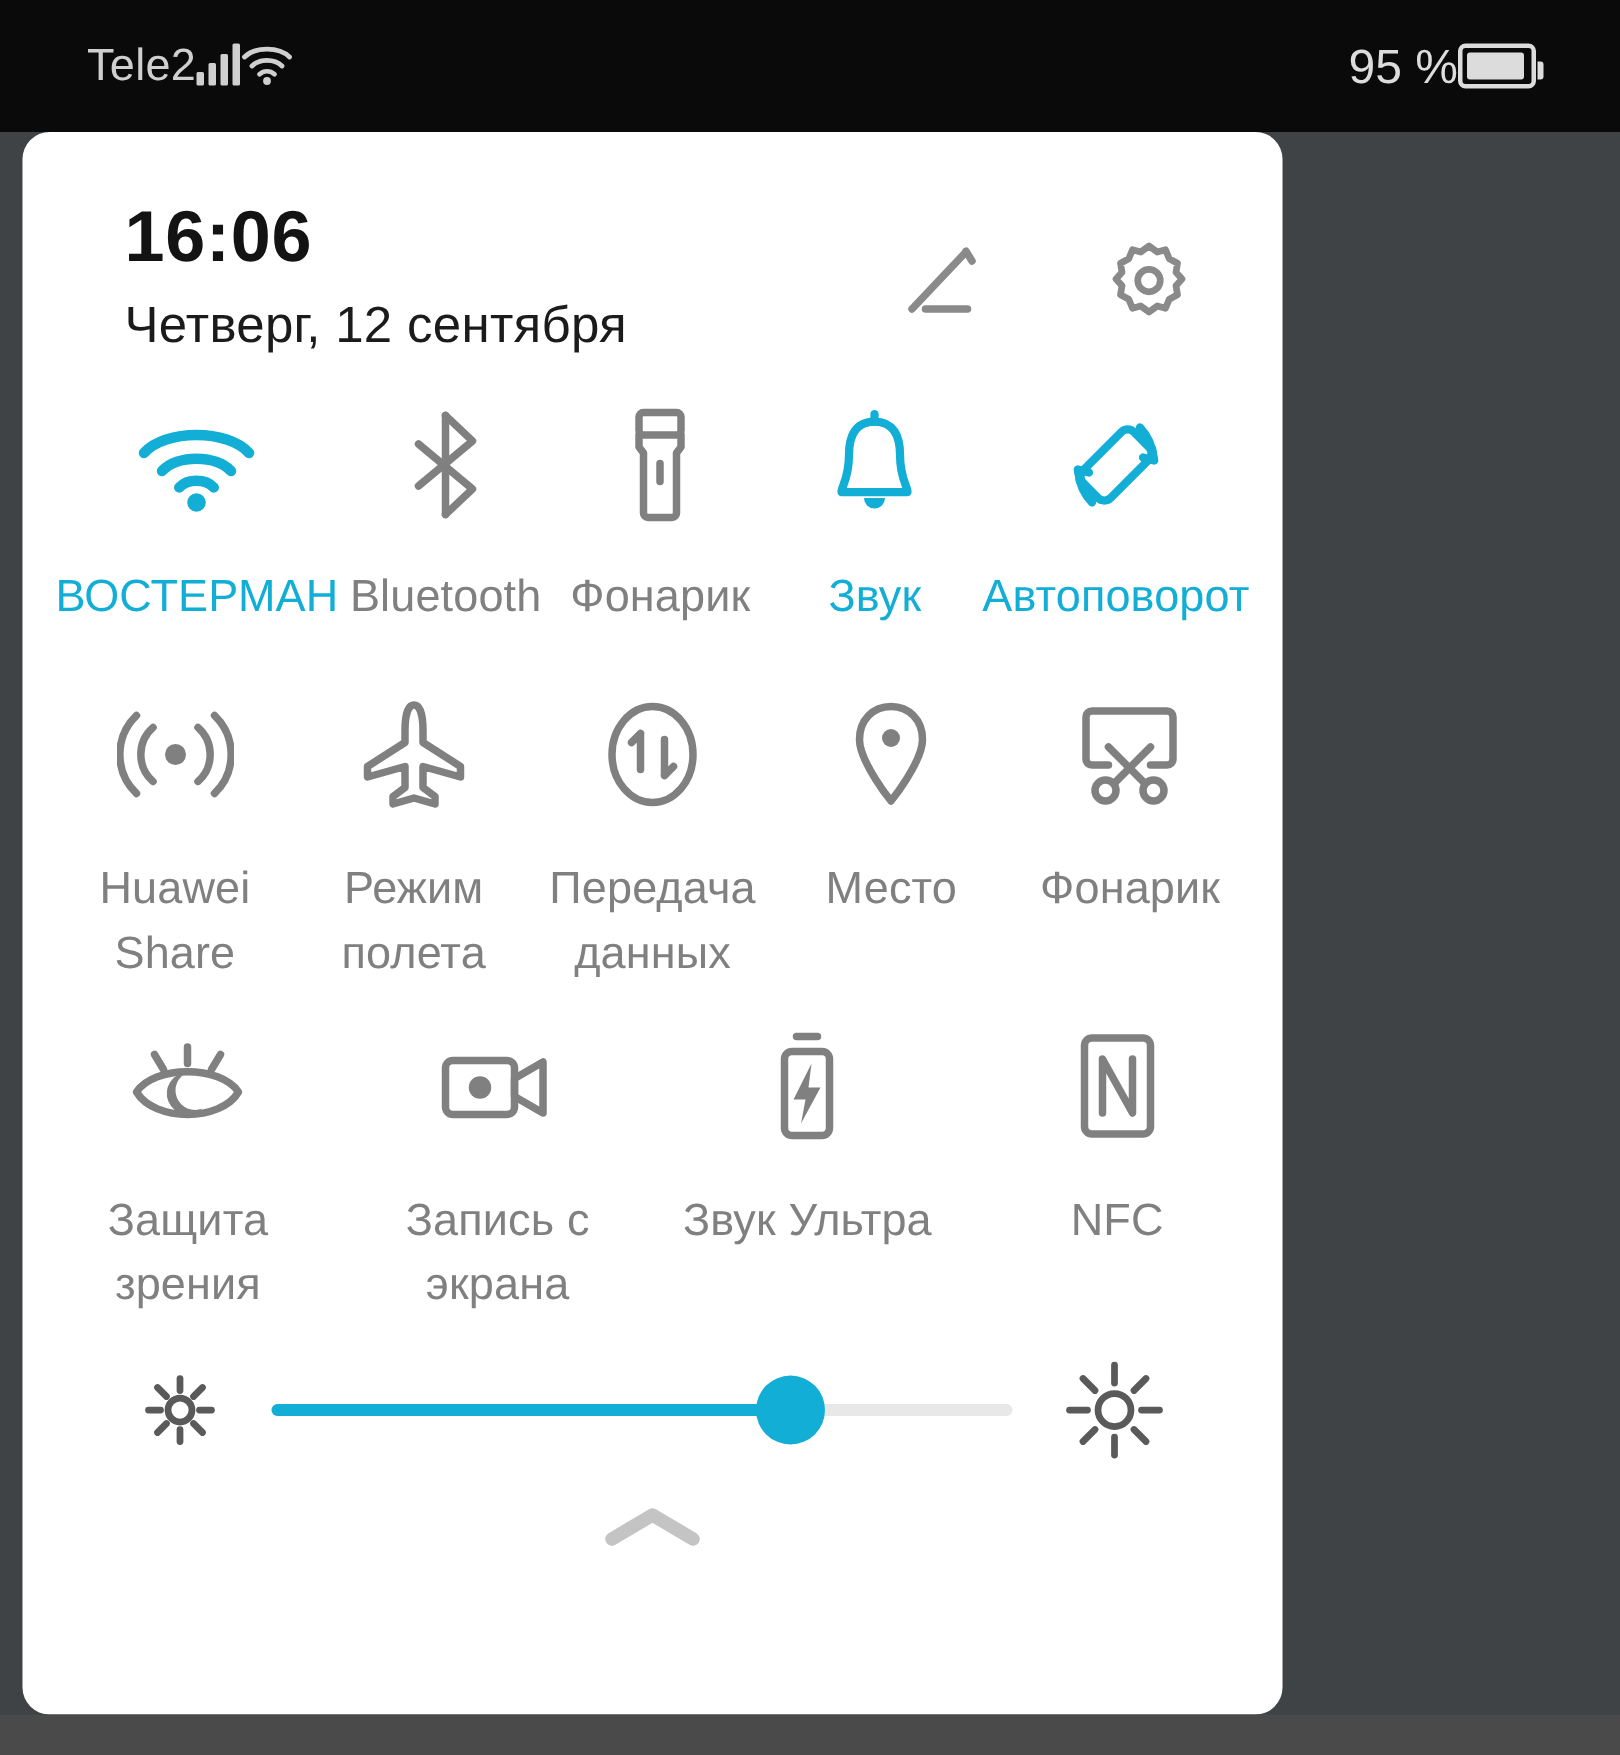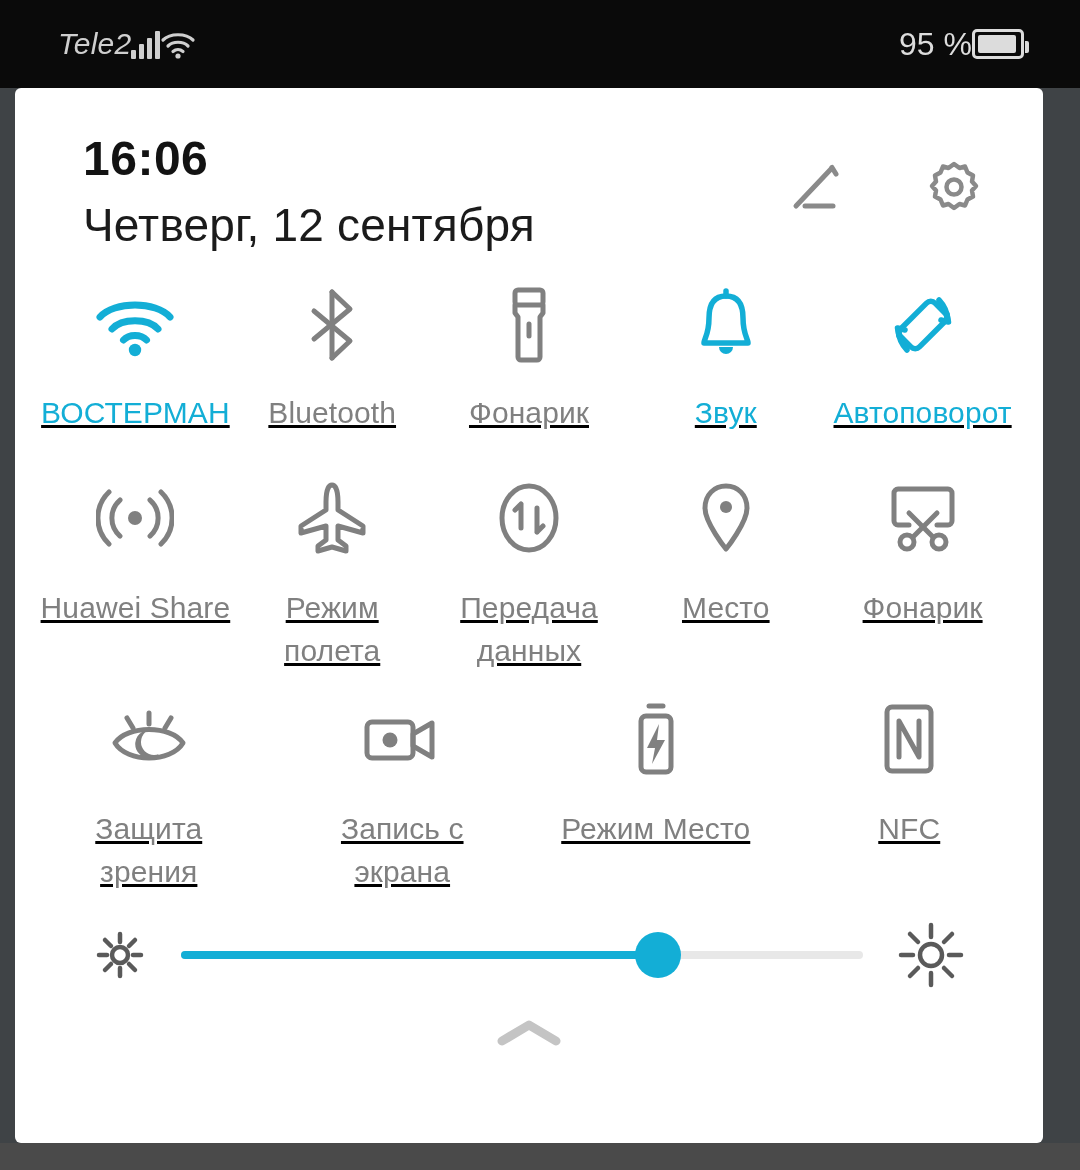--- a/index.html
+++ b/index.html
@@ -11,21 +11,21 @@
   }
   #screen { position:relative; width:1080px; height:1170px; background:#3f4346; }
 
   
   .statusbar {
     position:absolute; left:0; top:0; width:1080px; height:88px;
     background:#0a0a0a;
     display:flex; align-items:center; justify-content:space-between;
     padding:0 56px 0 58px;
   }
-  .sb-left { display:flex; align-items:center; gap:0;font-style:italic; }
+  .sb-left { display:flex; gap:0; }
   .sb-carrier { color:#cfcfcf; font-size:30px; letter-spacing:.2px; }
   .sb-right { display:flex; align-items:center; }
   .sb-batt-text { color:#dcdcdc; font-size:32px; }
 
   .signal { display:flex; align-items:flex-end; gap:3px; height:30px; }
   .signal i { display:block; width:5px; background:#cfcfcf; border-radius:1px; }
   .signal i:nth-child(1){ height:9px; }
   .signal i:nth-child(2){ height:15px; }
   .signal i:nth-child(3){ height:21px; }
   .signal i:nth-child(4){ height:28px; }
@@ -35,41 +35,40 @@
     position:relative; display:flex; align-items:center; padding:3px;
   }
   .batt-shape::after{
     content:""; position:absolute; right:-8px; top:9px;
     width:4px; height:12px; background:#dcdcdc; border-radius:0 2px 2px 0;
   }
   .batt-fill{ height:100%; width:95%; background:#dcdcdc; border-radius:2px; }
 
   
   .panel {
-    position:absolute; left:15px; top:88px; width:1028px; height:1055px;
-    background:#ffffff; border-radius:6px;
+    position:absolute; left:15px; top:88px; width:840px; height:1055px;
+    background:#ffffff; border-radius:18px;
   }
 
   
   .panel-header {
     display:flex; align-items:flex-start; justify-content:space-between;
     padding:46px 58px 0 68px;
   }
   .clock { color:#131313; font-size:48px; font-weight:bold; line-height:1.05; letter-spacing:.5px; }
-  .date  { color:#1b1b1b; font-size:46px; margin-top:14px; letter-spacing:.2px; }
+  .date  { color:#1b1b1b; font-size:34px; margin-top:14px; letter-spacing:.2px; }
   .header-actions { display:flex; align-items:center; gap:74px; padding-top:22px; }
   .hicon { width:62px; height:62px; display:block; }
 
   
   .tiles { padding:18px 22px 0 22px; }
   .tile-row { display:flex; }
   .tile {
     flex:1 1 0; display:flex; flex-direction:column; align-items:center;
     padding-top:18px;
-    text-decoration:underline;
   }
   .tile-icon { height:74px; display:flex; align-items:center; justify-content:center; }
   .tile-icon svg { display:block; }
   .tile-label {
     margin-top:32px; text-align:center; font-size:30px; line-height:1.42;
     color:#808080; letter-spacing:.1px; max-width:200px;
   }
   .tile.active .tile-label { color:#13aed6; }
   .row-1 .tile-label { margin-top:30px; }
   .row-2 { margin-top:28px; }
@@ -324,21 +323,21 @@
         <div class="tile">
           <div class="tile-icon">
             <svg width="52" height="78" viewBox="0 0 52 78">
               <g fill="none" stroke="#808080" stroke-width="5" stroke-linecap="round" stroke-linejoin="round">
                 <rect x="11" y="16" width="30" height="56" rx="5"></rect>
                 <path d="M19 6 L33 6"></path>
               </g>
               <path d="M29 24 L17 48 L25 48 L22 64 L35 40 L27 40 Z" fill="#808080"></path>
             </svg>
           </div>
-          <div class="tile-label">Режим Место</div>
+          <div class="tile-label">Звук Ультра</div>
         </div>
 
         <div class="tile">
           <div class="tile-icon">
             <svg width="60" height="76" viewBox="0 0 60 76">
               <g fill="none" stroke="#808080" stroke-width="5" stroke-linejoin="round" stroke-linecap="round">
                 <rect x="8" y="6" width="44" height="64" rx="5"></rect>
                 <path d="M20 56 L20 20 L40 56 L40 20"></path>
               </g>
             </svg>

